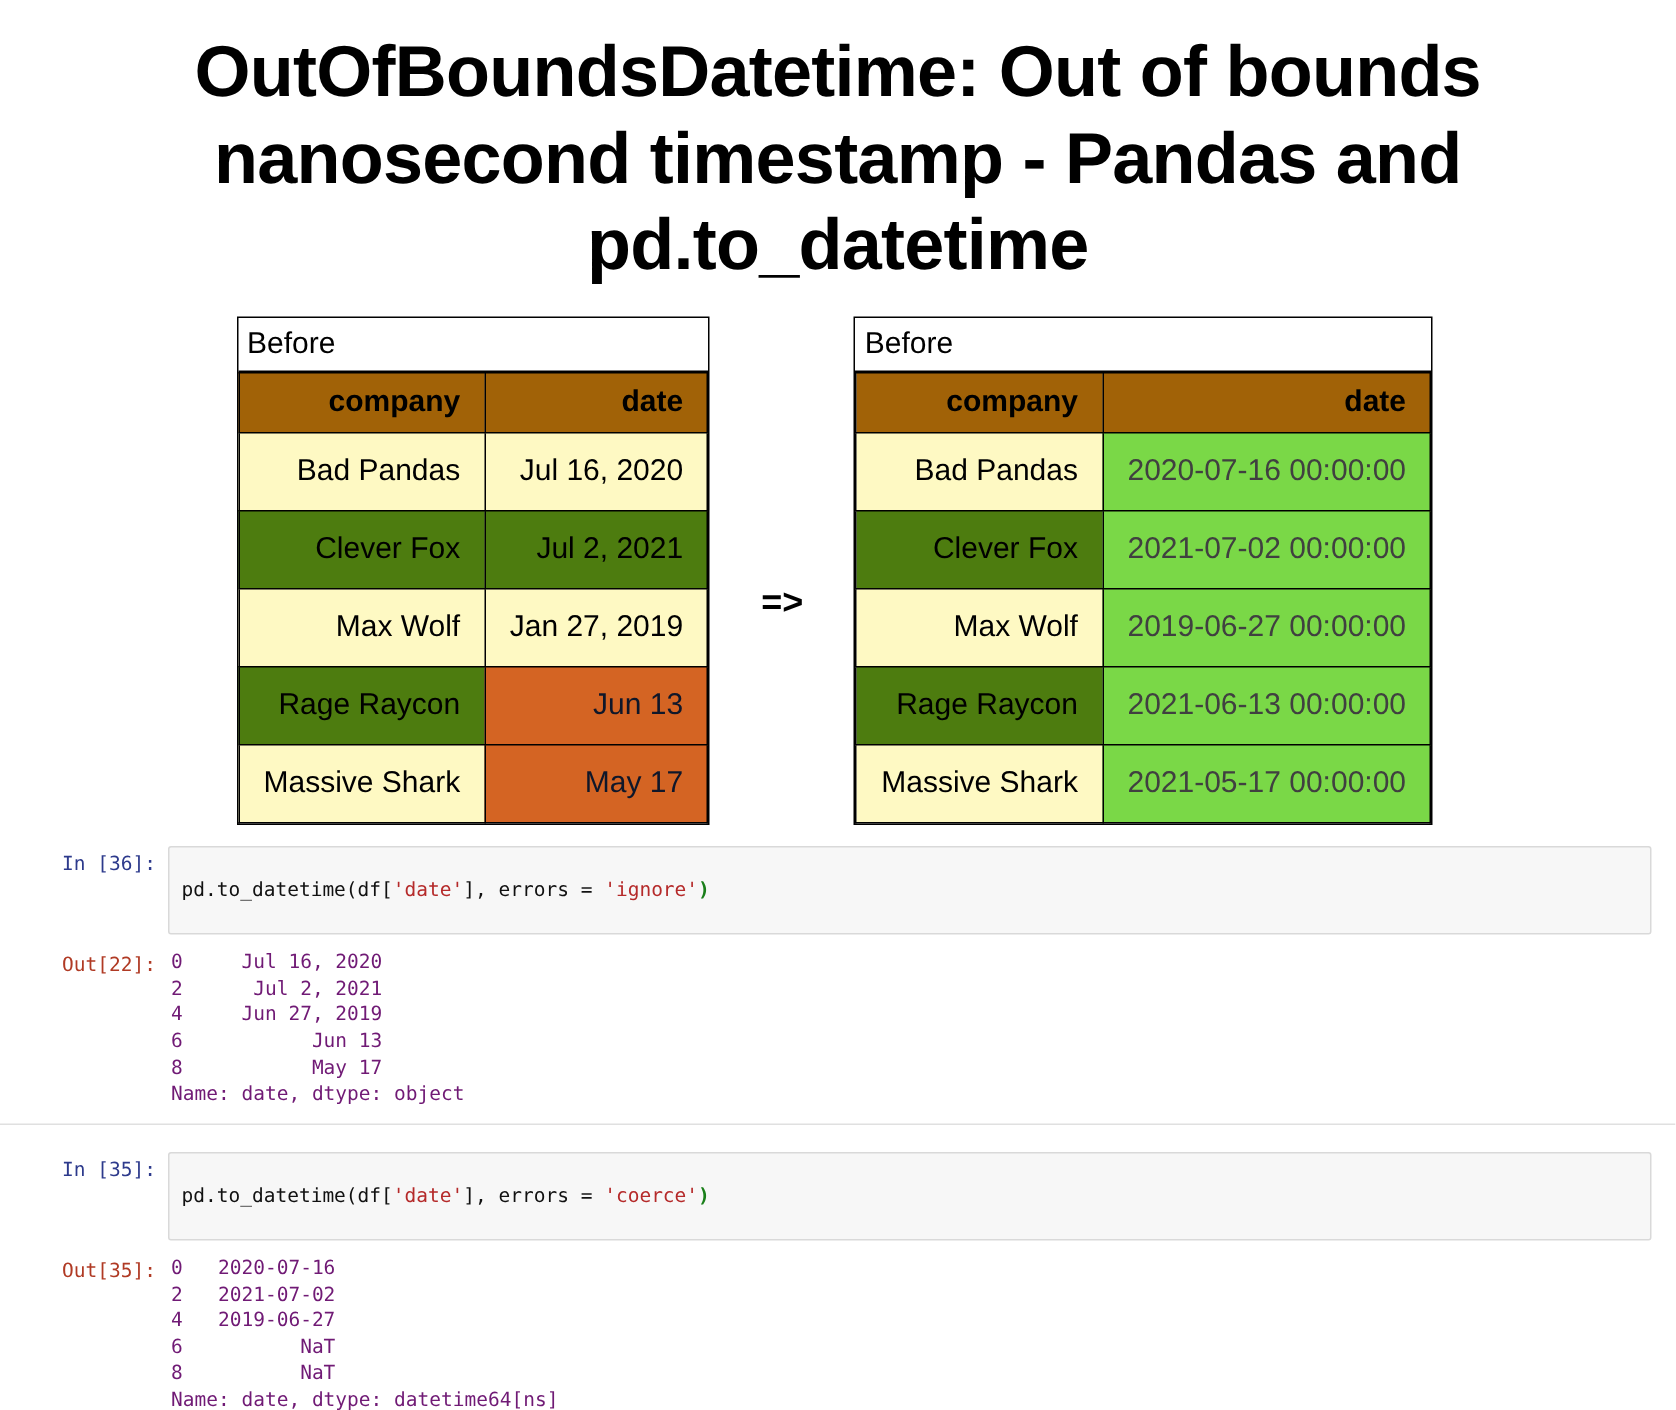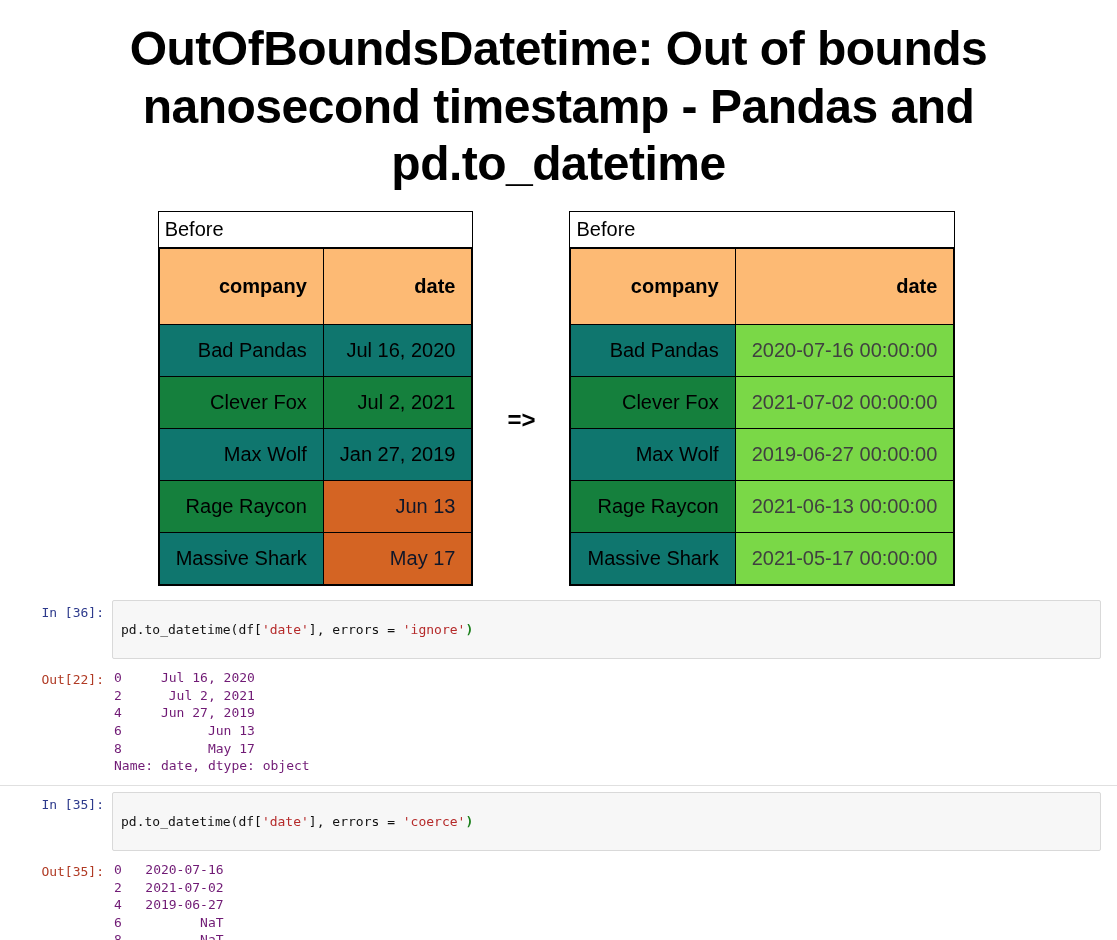--- a/index.html
+++ b/index.html
@@ -41,29 +41,29 @@
   table.df {
     border-collapse: collapse;
     font-size: 20px;
   }
   table.df th, table.df td {
     border: 1px solid #000;
     text-align: right;
     font-family: Arial, Helvetica, sans-serif;
   }
   table.df th {
-    background: #fdba74;
+    background: #a16207;
     font-weight: 700;
-    padding: 26px 16px;
+    padding: 8px 16px;
   }
   table.df td {
     padding: 14px 16px;
   }
-  .row-even td { background: #0f766e; }
-  .row-odd  td { background: #15803d; }
+  .row-even td { background: #fef9c3; }
+  .row-odd  td { background: #4d7c0f; }
   .cell-orange { background: #d46423 !important; color:#0f172a; }
   .cell-green  { background: #7ad847 !important; color:#404040; }
 
   .arrow {
     font-size: 24px;
     font-weight: 600;
     align-self: center;
     padding-top: 44px;
     font-family: Arial, Helvetica, sans-serif;
   }
@@ -106,21 +106,21 @@
     white-space: pre;
     padding: 2px 0 2px 2px;
     font-family: "DejaVu Sans Mono", Menlo, Consolas, monospace;
     font-size: 13px;
     line-height: 1.35;
     color: #701a75;
   }
   .cell-block {
     border-bottom: 1px solid #e0e0e0;
     padding-bottom: 4px;
-    margin-bottom: 2px;
+    margin-bottom: 14px;
   }
   .cell-block:last-child { border-bottom: none; }
 </style>
 </head>
 <body>
 
 <div class="page">
 
   <h1 class="title">OutOfBoundsDatetime: Out of bounds nanosecond timestamp - Pandas and pd.to_datetime</h1>
 

